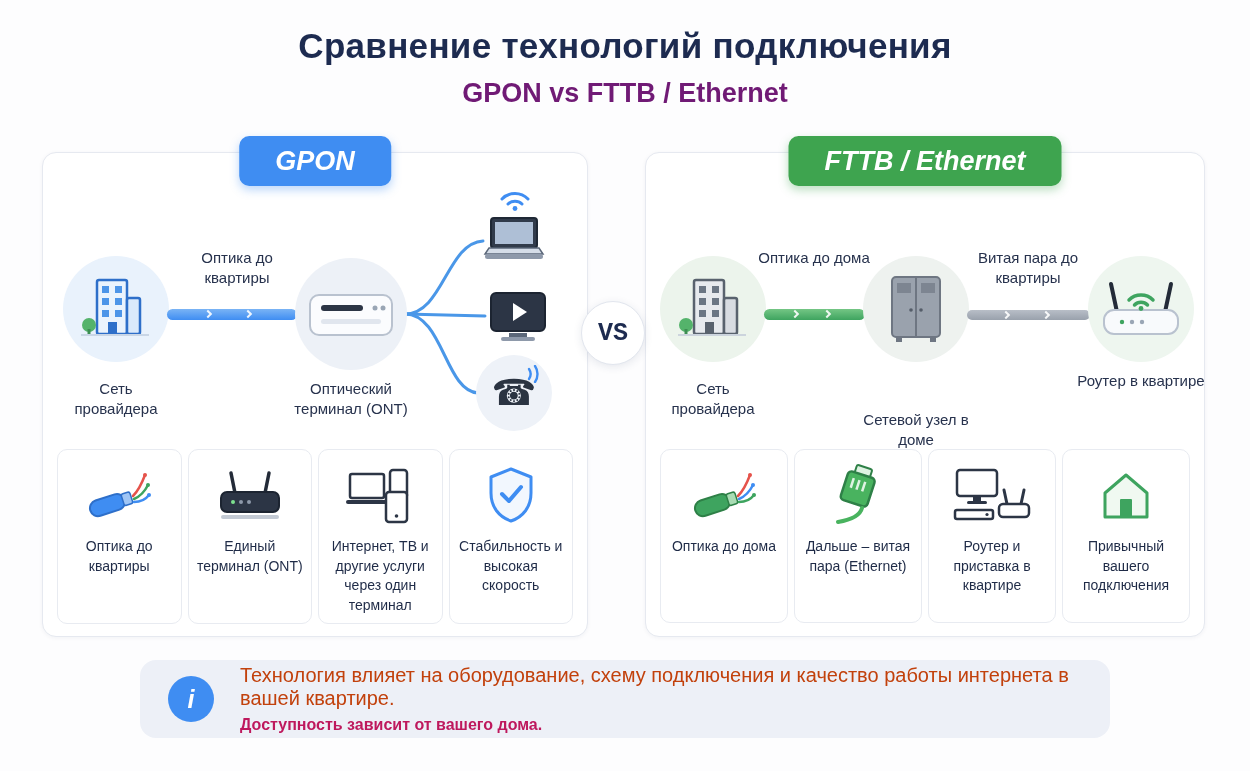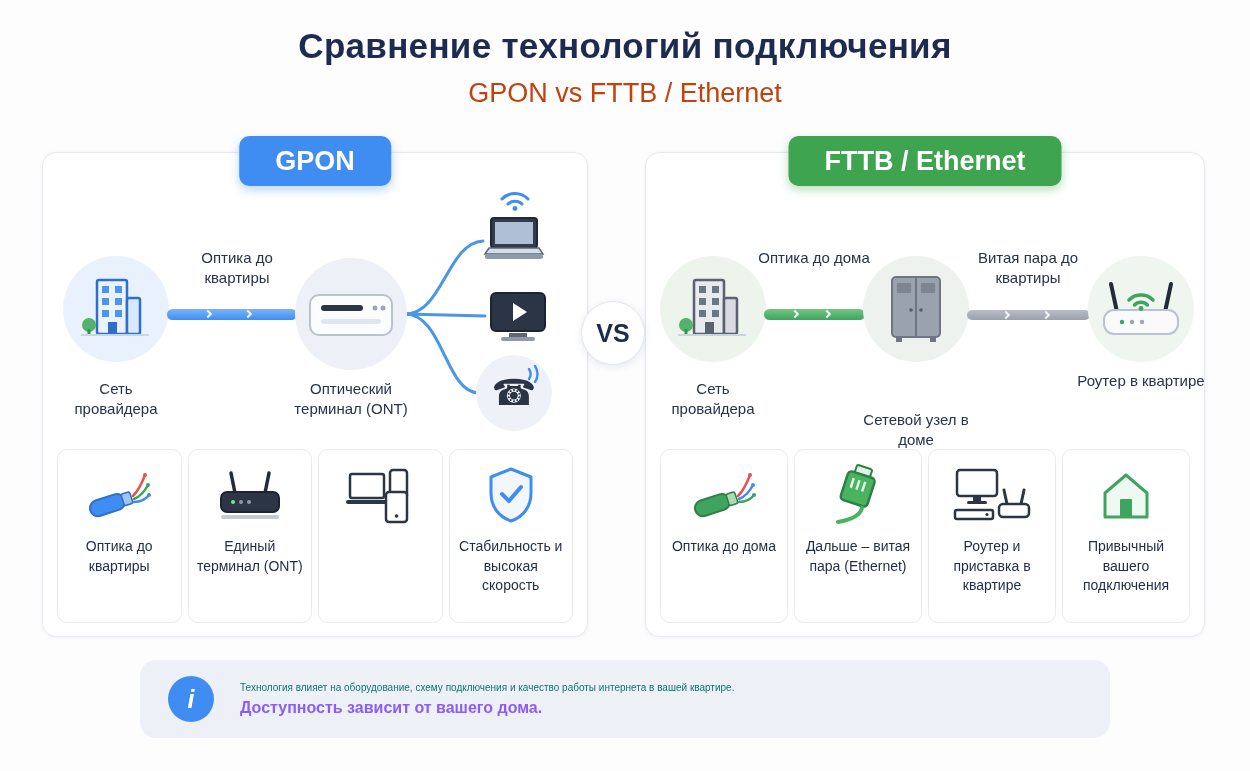--- a/index.html
+++ b/index.html
@@ -5,38 +5,38 @@
   * { margin:0; padding:0; box-sizing:border-box; }
   html,body { width:1250px; height:771px; }
   body {
     position:relative; overflow:hidden; background:#fdfdfe;
     font-family:"Liberation Sans", sans-serif; color:#1f2b47;
   }
   
   .title { position:absolute; top:26px; left:0; width:100%; text-align:center;
            font-size:35px; font-weight:700; color:#1d2b50; letter-spacing:.3px; }
   .subtitle { position:absolute; top:78px; left:0; width:100%; text-align:center;
-              font-size:27px; font-weight:400; color:#c2410c; }
+              font-size:27px; font-weight:700; color:#701a75; }
   
   .panel { position:absolute; top:152px; height:485px; background:#fff;
            border:1px solid #e6e9f0; border-radius:14px;
            box-shadow:0 1px 4px rgba(25,45,85,.05); }
   .panel-gpon { left:42px; width:546px; }
   .panel-fttb { left:645px; width:560px;padding-left:20px; }
   .badge { position:absolute; top:-17px; left:50%; transform:translateX(-50%);
            height:50px; padding:0 36px; border-radius:10px; white-space:nowrap;
            display:flex; align-items:center; justify-content:center;
-           color:#fff; font-size:27px; font-weight:700; z-index:4; }
+           color:#fff; font-size:27px; font-weight:700; z-index:4;font-style:italic; }
   .badge-blue  { background:#3f8df2; box-shadow:0 4px 10px rgba(63,141,242,.35); }
   .badge-green { background:#3ea44f; box-shadow:0 4px 10px rgba(62,164,79,.35); }
   .vs-circle { position:absolute; left:581px; top:301px; width:64px; height:64px;
                border-radius:50%; background:#fff; border:1px solid #e2e6ee;
                box-shadow:0 2px 8px rgba(25,45,85,.10); z-index:6;
                display:flex; align-items:center; justify-content:center;
-               font-size:25px; font-weight:700; color:#1d2b50; }
+               font-size:25px; font-weight:700; color:#1d2b50;font-family:Liberation Mono, monospace; }
   
   .node-circle { position:absolute; border-radius:50%;
                  display:flex; align-items:center; justify-content:center; }
   .diagram-label { position:absolute; text-align:center; font-size:15px;
                    line-height:1.35; color:#27324d; }
   .cable { position:absolute; border-radius:6px; }
   .cable-blue  { height:11px; background:linear-gradient(180deg,#7ab4f5,#3f8df2); }
   .cable-green { height:11px; background:linear-gradient(180deg,#74c685,#3ea45f); }
   .cable-gray  { height:10px; background:linear-gradient(180deg,#b8bec7,#99a1ac); }
   .cable-mark { position:absolute; top:2px; width:6px; height:6px;
@@ -57,22 +57,22 @@
   .feature-icon { height:66px; display:flex; align-items:center; justify-content:center;
                   margin-bottom:9px; flex:none; }
   .feature-label { font-size:14px; text-align:center; color:#1f2b47; line-height:1.4; }
   
   .info-bar { position:absolute; left:140px; top:660px; width:970px; height:78px;
               background:#edf0f7; border-radius:16px; display:flex; align-items:center;
               padding:0 28px; gap:26px; }
   .info-icon { width:46px; height:46px; border-radius:50%; background:#3f8df2; flex:none;
                display:flex; align-items:center; justify-content:center;
                color:#fff; font-size:25px; font-weight:700; font-style:italic; }
-  .info-text-line1 { font-size:10px; color:#0f766e; }
-  .info-text-line2 { font-size:16px; font-weight:700; color:#8b5cf6; margin-top:6px; }
+  .info-text-line1 { font-size:20px; color:#c2410c; }
+  .info-text-line2 { font-size:16px; font-weight:700; color:#be185d; margin-top:6px; }
 </style>
 </head>
 <body>
 
 <div class="title">Сравнение технологий подключения</div>
 <div class="subtitle">GPON vs FTTB / Ethernet</div>
 
 <div class="panel panel-gpon">
   <div class="badge badge-blue">GPON</div>
 
@@ -179,20 +179,21 @@
     <div class="feature-card">
       <div class="feature-icon">
         <svg width="68" height="58" viewBox="0 0 68 58">
           <rect x="4" y="8" width="34" height="24" rx="2" fill="#fff" stroke="#2c3545" stroke-width="2.5"></rect>
           <rect x="0" y="34" width="42" height="4" rx="2" fill="#2c3545"></rect>
           <rect x="44" y="4" width="17" height="28" rx="3" fill="#fff" stroke="#2c3545" stroke-width="2.5"></rect>
           <rect x="40" y="26" width="21" height="30" rx="3" fill="#fff" stroke="#2c3545" stroke-width="2.5"></rect>
           <circle cx="50.5" cy="50" r="1.8" fill="#2c3545"></circle>
         </svg>
       </div>
+      <div class="feature-label">Интернет, ТВ и другие услуги через один терминал</div>
     </div>
     <div class="feature-card">
       <div class="feature-icon">
         <svg width="52" height="60" viewBox="0 0 52 60">
           <path d="M26 4 L46 12 V28 C46 42 38 52 26 56 C14 52 6 42 6 28 V12 Z" fill="#f2f7fe" stroke="#3f8df2" stroke-width="3" stroke-linejoin="round"></path>
           <path d="M17 29 L24 36 L36 22" stroke="#3f8df2" stroke-width="4" fill="none" stroke-linecap="round" stroke-linejoin="round"></path>
         </svg>
       </div>
       <div class="feature-label">Стабильность и высокая скорость</div>
     </div>

